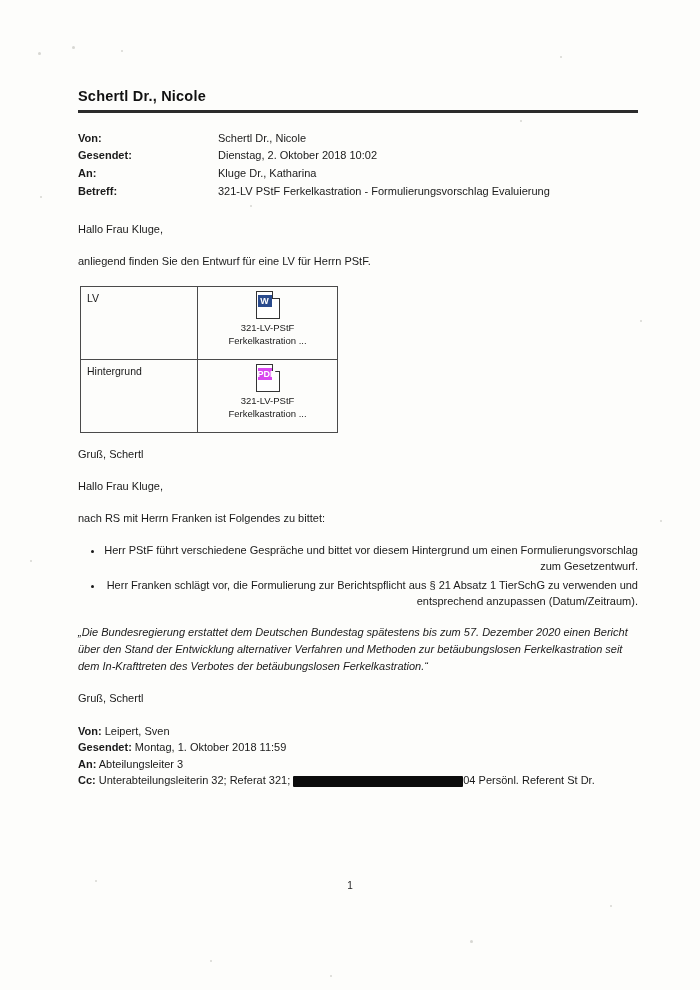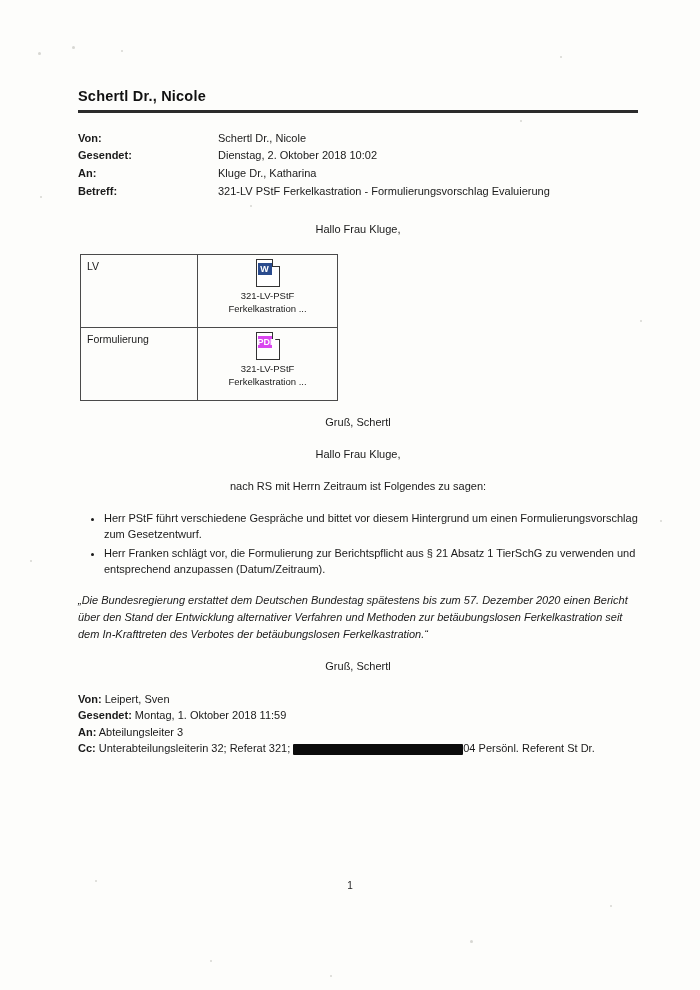--- a/index.html
+++ b/index.html
@@ -62,21 +62,20 @@
     padding-right: 10px !important;
   }
   .hdr-value {
     font-weight: normal;
     white-space: nowrap;
   }
   p.body-line {
     font-size: 11px;
     line-height: 1.45;
     margin: 0 0 16px 0;
-    text-align: center;
   }
   
   .att-table {
     border-collapse: collapse;
     margin: 0 0 14px 2px;
     width: 258px;
     table-layout: fixed;
   }
   .att-table td {
     border: 1px solid #4a4a4a;
@@ -133,20 +132,21 @@
     font-size: 11px;
     line-height: 1.5;
     margin: 0 0 14px 0;
   }
   .quoted-hdr b { font-weight: bold; }
   ul.bullets {
     margin: 0 0 14px 0;
     padding-left: 26px;
     font-size: 11px;
     line-height: 1.45;
+    text-align: right;
   }
   ul.bullets li {
     margin-bottom: 3px;
   }
   .quote-block {
     font-size: 11px;
     font-style: italic;
     line-height: 1.55;
     margin: 0 0 16px 0;
   }
@@ -210,53 +210,54 @@
       <td class="hdr-value">Kluge Dr., Katharina</td>
     </tr>
     <tr>
       <td class="hdr-label">Betreff:</td>
       <td class="hdr-value">321-LV PStF Ferkelkastration - Formulierungsvorschlag Evaluierung</td>
     </tr>
   </tbody>
     </table>
 
   <p class="body-line">Hallo Frau Kluge,</p>
+  <p class="body-line">anliegend finden Sie den Entwurf für eine LV für Herrn PStF.</p>
 
   <table class="att-table">
     <tbody>
         <tr>
       <td class="att-label">LV</td>
       <td class="att-file">
         <div class="file-icon">
           <div class="corner"></div>
           <div class="badge badge-word">W</div>
         </div>
         <div class="file-name">321-LV-PStF
 Ferkelkastration ...</div>
       </td>
     </tr>
     <tr>
-      <td class="att-label">Formulierung</td>
+      <td class="att-label">Hintergrund</td>
       <td class="att-file">
         <div class="file-icon">
           <div class="corner"></div>
           <div class="badge badge-pdf">PDF</div>
         </div>
         <div class="file-name">321-LV-PStF
 Ferkelkastration ...</div>
       </td>
     </tr>
   </tbody>
     </table>
 
   <p class="body-line">Gruß, Schertl</p>
 
 
   <p class="body-line">Hallo Frau Kluge,</p>
-  <p class="body-line">nach RS mit Herrn Zeitraum ist Folgendes zu sagen:</p>
+  <p class="body-line">nach RS mit Herrn Franken ist Folgendes zu bittet:</p>
 
   <ul class="bullets">
     <li>Herr PStF führt verschiedene Gespräche und bittet vor diesem Hintergrund um einen Formulierungsvorschlag zum Gesetzentwurf.</li>
     <li>Herr Franken schlägt vor, die Formulierung zur Berichtspflicht aus § 21 Absatz 1 TierSchG zu verwenden und entsprechend anzupassen (Datum/Zeitraum).</li>
   </ul>
 
 
   <p class="quote-block">„Die Bundesregierung erstattet dem Deutschen Bundestag spätestens bis zum 57. Dezember 2020 einen Bericht über den Stand der Entwicklung alternativer Verfahren und Methoden zur betäubungslosen Ferkelkastration seit dem In-Krafttreten des Verbotes der betäubungslosen Ferkelkastration.“</p>
 
   <p class="body-line">Gruß, Schertl</p>

